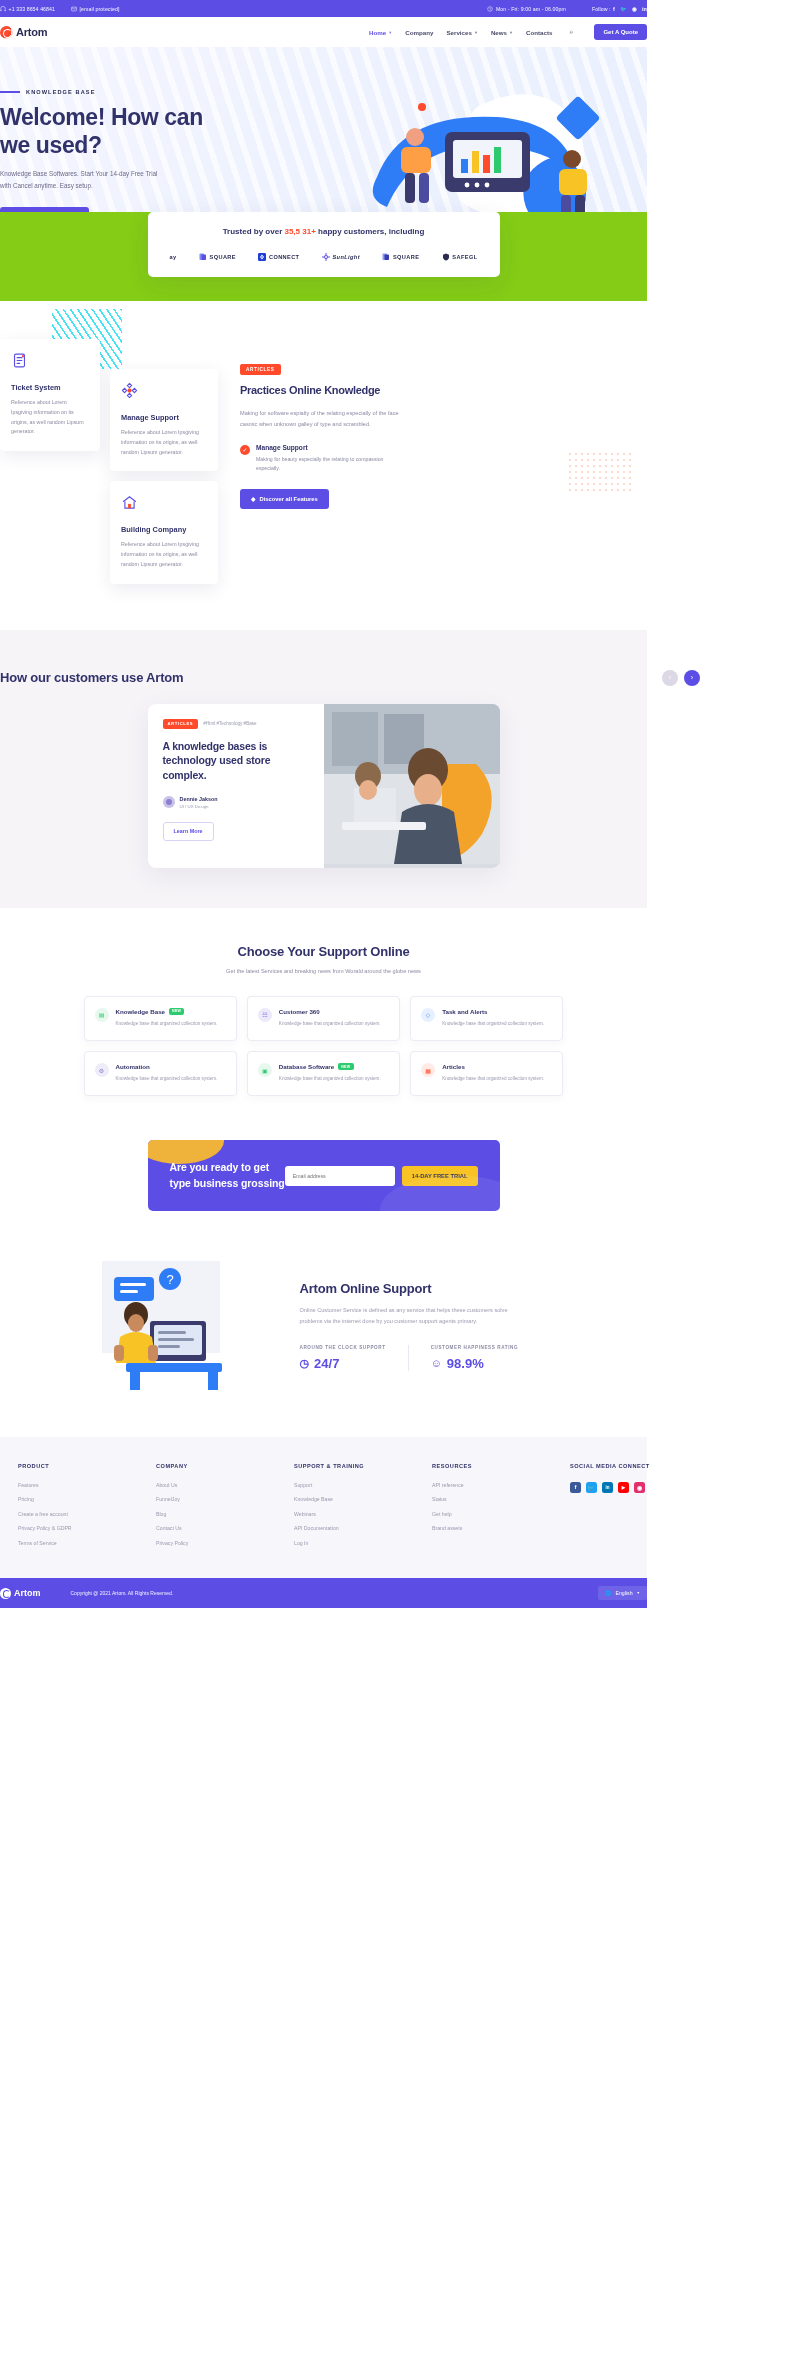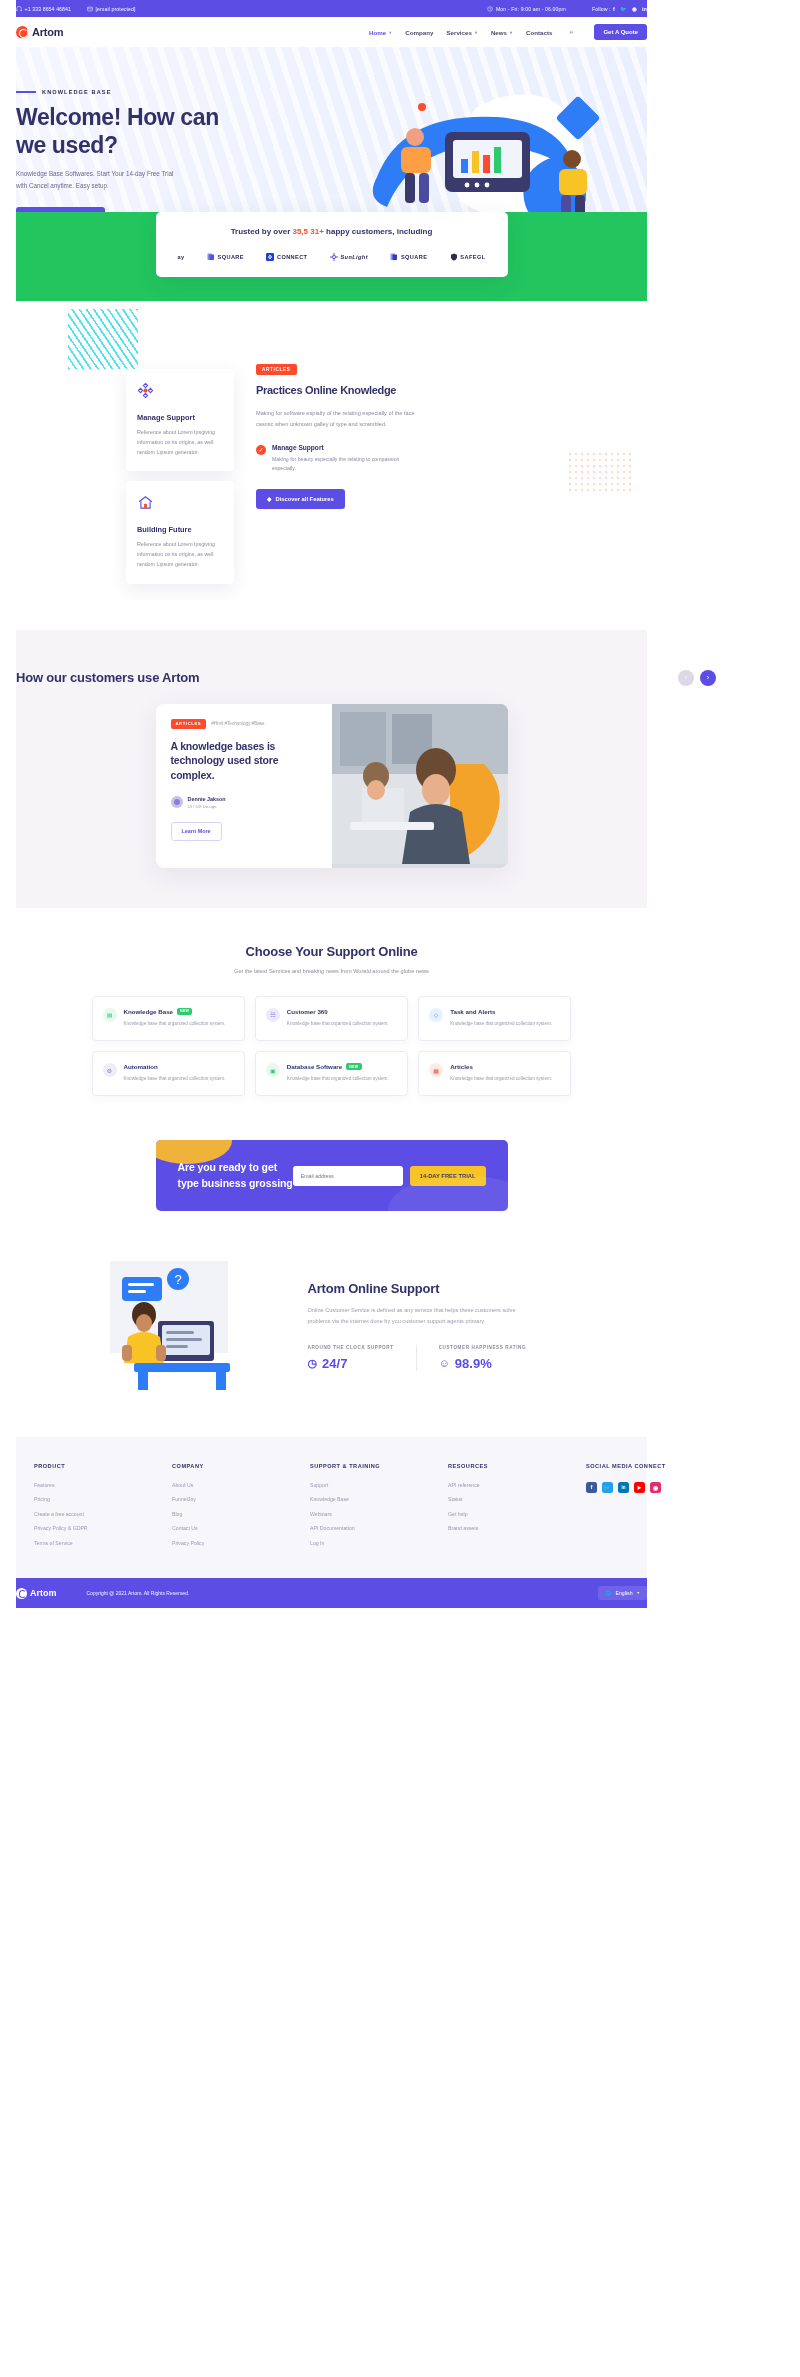--- a/index.html
+++ b/index.html
@@ -4,21 +4,21 @@
 <style>
   * { box-sizing: border-box; margin: 0; padding: 0; }
   html, body { width: 800px; }
   body {
     font-family: "Liberation Sans", sans-serif;
     background: #ffffff;
     color: #2b2b54;
     width: 800px;
     overflow-x: hidden;
   }
-  .wrap { width: 647px; position: relative; padding-left: 16px; }
+  .wrap { width: 647px; position: relative; }
 
   
   .topbar {
     background: #5c4ee5;
     height: 17px;
     display: flex;
     align-items: center;
     color: #fff;
     font-size: 5.2px;
     letter-spacing: .1px;
@@ -95,21 +95,21 @@
     font-size: 6.2px; font-weight: bold; padding: 7px 12px; display:flex; align-items:center; gap:4px;
   }
   .link-free { font-size: 6px; color: #4b4b6b; display: flex; align-items: center; gap: 5px; font-weight: 500; }
   .play-dot {
     width: 9px; height: 9px; border-radius: 50%; background: #2f7df6;
     display: flex; align-items: center; justify-content: center; color: #fff; font-size: 5px;
   }
   .hero-art { position: absolute; right: 0px; top: 20px; width: 320px; height: 200px; }
 
   
-  .trusted-wrap { position: relative; background: #22c55e; padding-bottom: 24px; }
+  .trusted-wrap { position: relative; background: #84cc16; padding-bottom: 24px; }
   .trusted {
     width: 352px; margin: -75px auto 0; background: #fff; border-radius: 5px;
     box-shadow: 0 7px 26px rgba(40,40,90,.09); padding: 15px 18px 16px;
     position: relative; z-index: 3;
   }
   .trusted h3 { text-align:center; font-size: 8px; font-weight: bold; color:#32326b; }
   .trusted h3 .hl { color: #ff4b2b; }
   .brands { display:flex; align-items:center; justify-content: space-between; margin-top: 17px; padding: 0 4px; }
   .brand { display:flex; align-items:center; gap:2.5px; font-size:5.6px; font-weight:bold; color:#2b2b54; letter-spacing:.4px; }
   .bi { width: 8px; height: 8px; flex: 0 0 8px; }
@@ -413,40 +413,49 @@
         </span>
       </div>
     </div>
   </div>
 
   <div class="features">
     <div class="fx-lines"></div>
     <div class="fx-dots"></div>
     <div class="feat-grid">
       <div class="col-a">
+        <div class="card">
+          <svg class="ico" viewBox="0 0 24 24" fill="none" stroke="#5c4ee5" stroke-width="1.6">
+            <rect x="5" y="3" width="14" height="18" rx="2"></rect>
+              <path d="M8 8h8M8 12h8M8 16h5"></path>
+              <circle cx="17" cy="6" r="1.6" fill="#ff4b2b" stroke="none"></circle>
+          </svg>
+          <h4>Ticket System</h4>
+          <p>Reference about Lorem Ipsgiving information on its origins, as well random Lipsum generator.</p>
+        </div>
       </div>
       <div class="col-b">
         <div class="card">
           <svg class="ico" viewBox="0 0 24 24" fill="none" stroke="#5c4ee5" stroke-width="1.5">
             <path d="M12 2l3 3-3 3-3-3z"></path>
               <path d="M12 16l3 3-3 3-3-3z"></path>
               <path d="M2 12l3-3 3 3-3 3z"></path>
               <path d="M16 12l3-3 3 3-3 3z"></path>
             <circle cx="12" cy="12" r="3" fill="#ff4b2b" stroke="none"></circle>
           </svg>
           <h4>Manage Support</h4>
           <p>Reference about Lorem Ipsgiving information on its origins, as well random Lipsum generator.</p>
         </div>
         <div class="card">
           <svg class="ico" viewBox="0 0 24 24" fill="none" stroke="#5c4ee5" stroke-width="1.6">
             <path d="M3 11l9-7 9 7"></path>
               <path d="M5.5 10.5V20h13v-9.5"></path>
               <rect x="10" y="14" width="4" height="6" fill="#ff4b2b" stroke="none"></rect>
           </svg>
-          <h4>Building Future</h4>
+          <h4>Building Company</h4>
           <p>Reference about Lorem Ipsgiving information on its origins, as well random Lipsum generator.</p>
         </div>
       </div>
       <div class="col-c">
         <span class="badge-art">ARTICLES</span>
         <h2>Practices Online Knowledge</h2>
         <p class="lead">Making for software espialty of the relating especially of the face casmic when unknown galley of type and scrambled.</p>
         <div class="check-row">
           <span class="check-dot">✓</span>
           <div>

